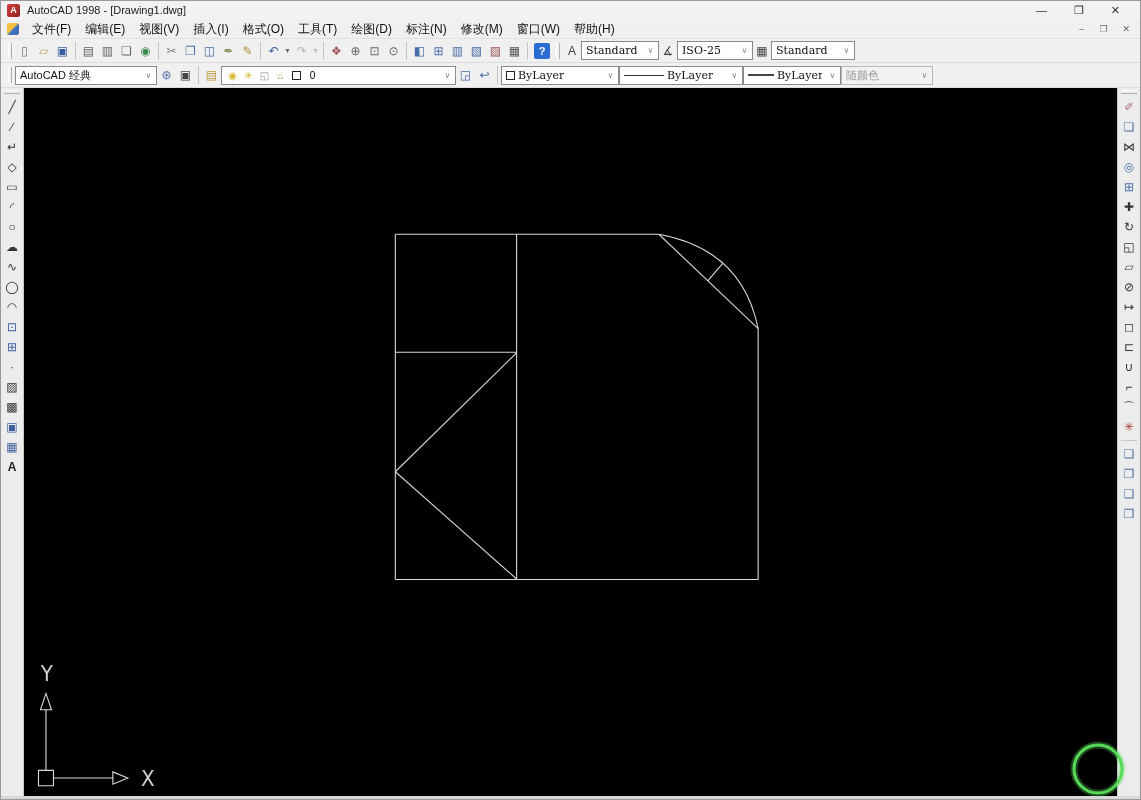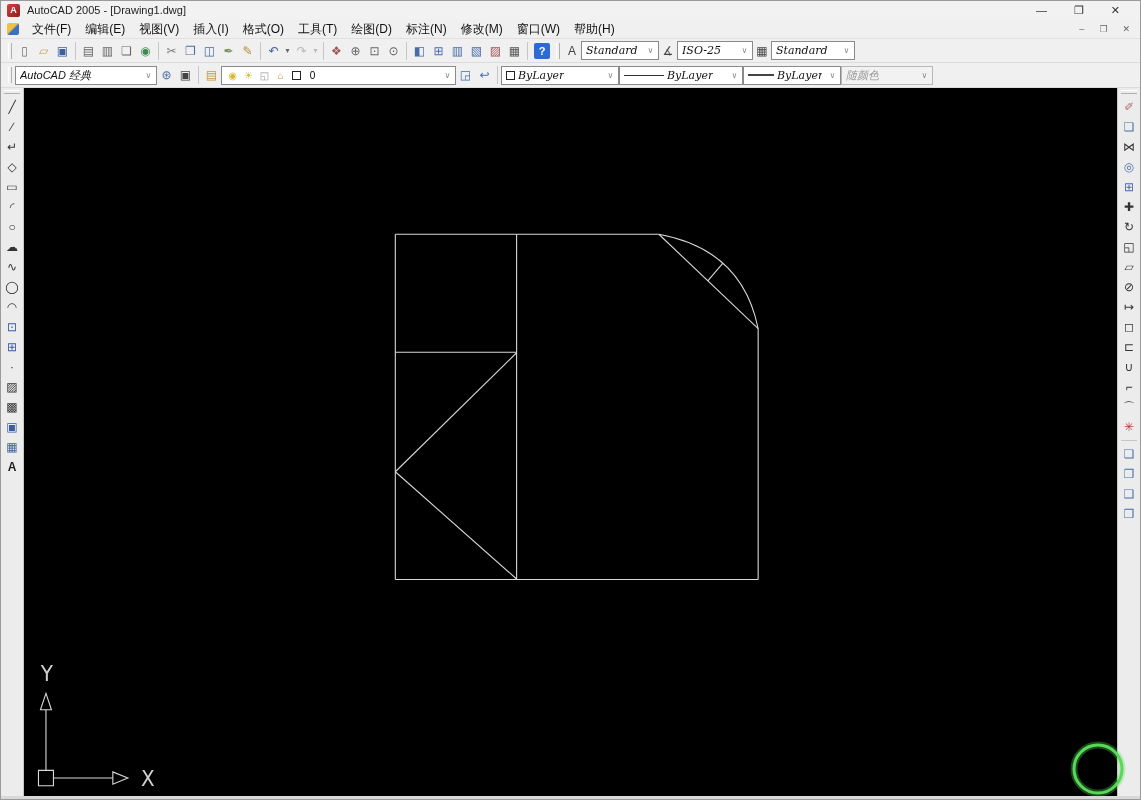--- a/index.html
+++ b/index.html
@@ -40,21 +40,21 @@
   .tbtn.help { width:16px; height:16px; background:#2b6bd3; color:#fff !important;
                border-radius:2px; font-size:11px; font-weight:bold; margin:0 3px; }
   .tbtn.sep, .sep { width:1px; height:18px; background:#c6c6c6; margin:0 3px; padding:0; }
   .grp { display:flex; align-items:center; }
 
   
   .combo { display:flex; align-items:center; height:19px; background:#fff;
            border:1px solid #8a8a8a; padding-left:4px; gap:3px; font-size:11px;
            cursor:default; flex:0 0 auto; }
   .combo .val { font-family:"DejaVu Serif", serif; font-size:11px; color:#111;
-                white-space:nowrap; overflow:hidden;font-style:italic; }
+                white-space:nowrap; overflow:hidden; }
   .combo .chev { margin-left:auto; width:15px; text-align:center; color:#888;
                  font-size:8px; flex:0 0 auto; }
   .combo.disabled { background:#f2f2f2; border-color:#b8b8b8; }
   .combo.disabled .val { color:#9a9a9a; font-family:"Liberation Sans",sans-serif; }
   .sw { width:9px; height:9px; border:1px solid #222; background:#fff; flex:0 0 auto; }
   .lt { width:40px; border-top:1px solid #333; flex:0 0 auto; }
   .lw { width:26px; border-top:2px solid #444; flex:0 0 auto; }
   .sicon { width:18px; height:18px; display:flex; align-items:center; justify-content:center;
            font-size:12px; color:#444; flex:0 0 auto; }
 
@@ -98,21 +98,21 @@
                  pointer-events:none; }
   .abs-host { position:absolute; left:0; top:0; width:0; height:0; }
 </style>
 </head>
 <body>
 
 <div class="window">
 
   <div class="titlebar">
     <span class="app-icon">A</span>
-    <span class="title-text">AutoCAD 2005 - [Drawing1.dwg]</span>
+    <span class="title-text">AutoCAD 1998 - [Drawing1.dwg]</span>
     <span class="win-controls">
       <span class="wbtn">—</span>
         <span class="wbtn">❐</span>
         <span class="wbtn">✕</span>
     </span>
   </div>
 
   <div class="menubar">
     <span class="file-icon"></span>
     <span class="mitem">文件(F)</span>

